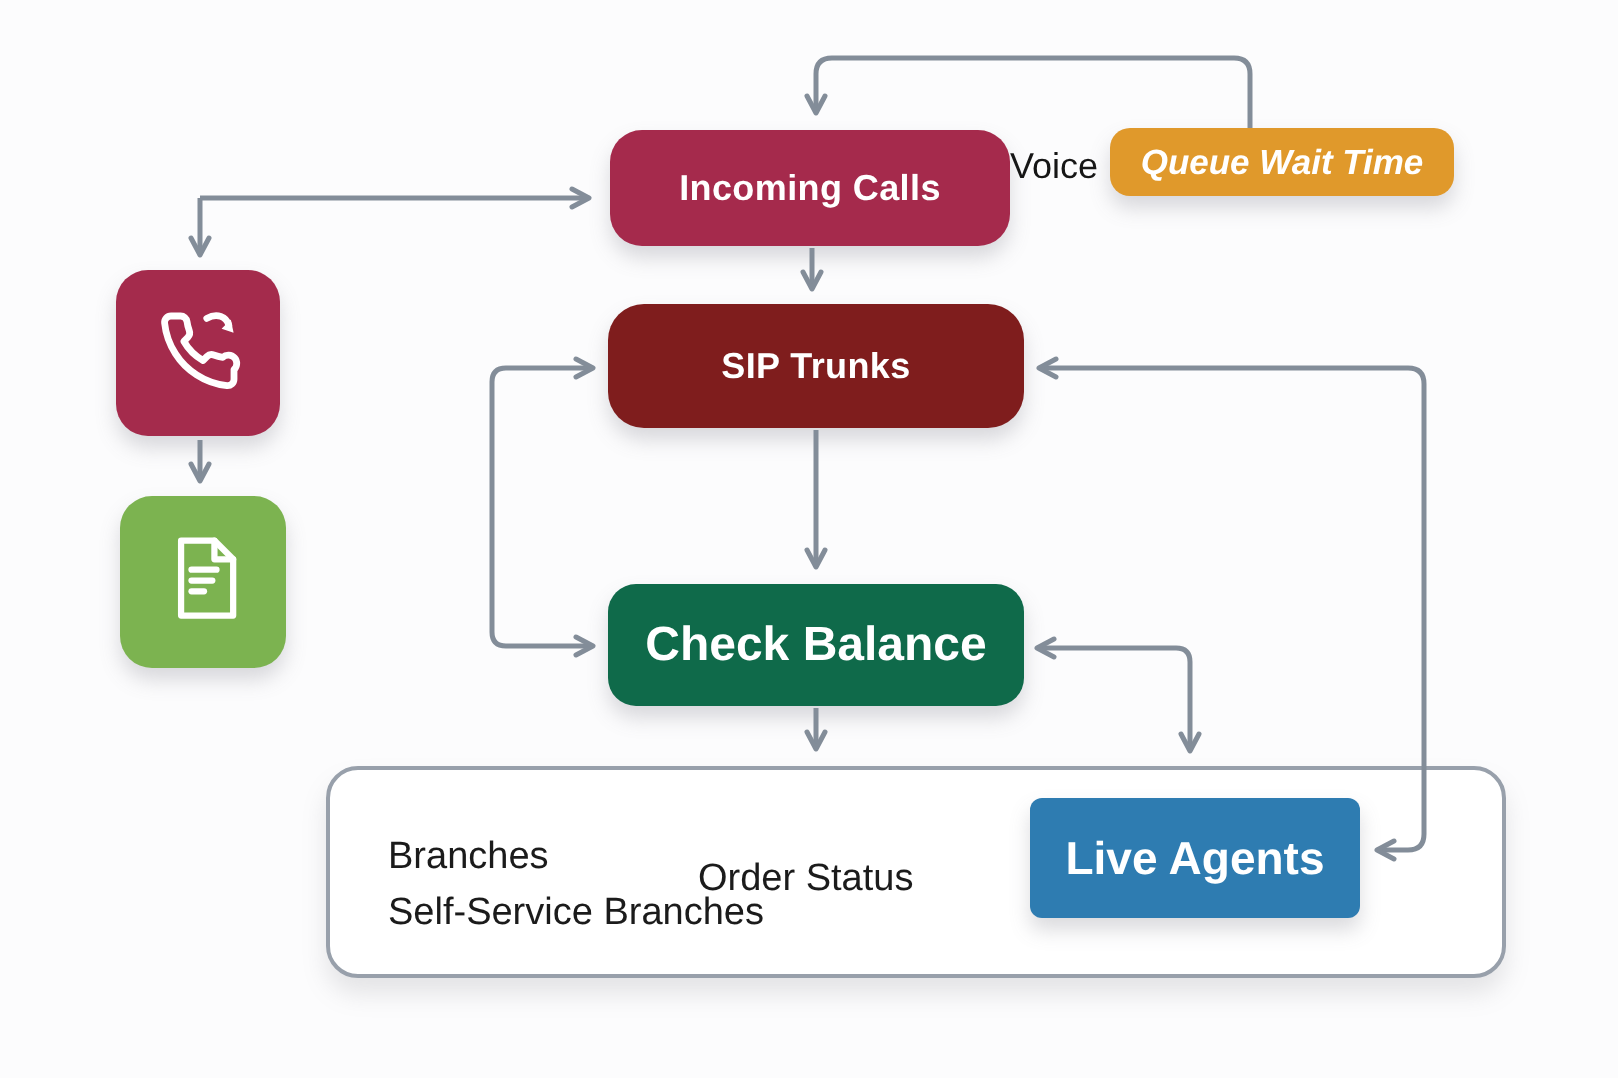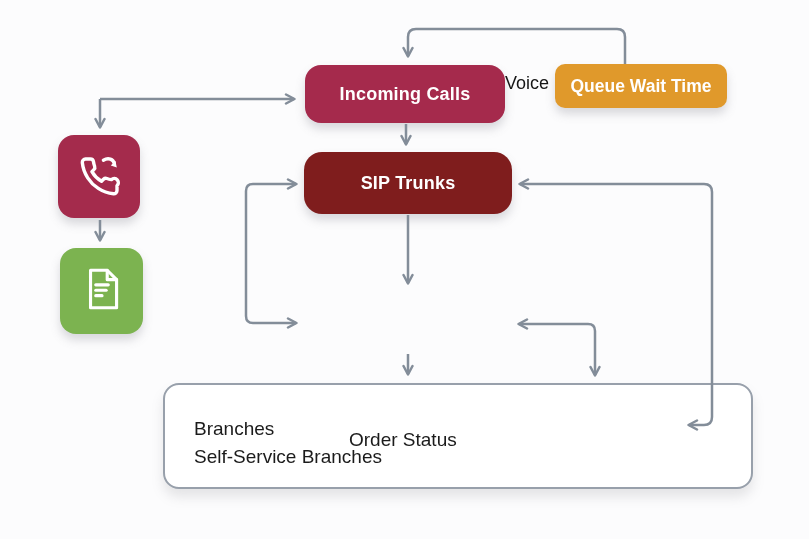--- a/index.html
+++ b/index.html
@@ -41,25 +41,27 @@
       <div>Branches</div>
       <div>Self-Service Branches</div>
     </div>
     <div class="container-text" style="left:184px;top:41px;">Order Status</div>
   </div>
 
   <div class="node node-lg" style="left: 305px; top: 65px; width: 200px; height: 58px; border-radius: 16px; background-color: rgb(165, 42, 76);">Incoming Calls</div>
 
   <div class="plain-label" style="left:505px;top:73px;font-size:18px;">Voice</div>
 
-  <div class="node" style="left: 555px; top: 64px; width: 172px; height: 44px; border-radius: 10px; font-size: 17.5px; background-color: rgb(224, 153, 43);">Queue Wait Time</div>
+  <div class="node" style="left: 555px; top: 64px; width: 172px; height: 34px; border-radius: 10px; font-size: 17.5px; background-color: rgb(224, 153, 43); font-style: italic;">Queue Wait Time</div>
 
   <div class="node node-lg" style="left: 304px; top: 152px; width: 208px; height: 62px; border-radius: 18px; background-color: #7f1d1d;">SIP Trunks</div>
 
+  <div class="node" style="left: 304px; top: 292px; width: 208px; height: 61px; border-radius: 14px; font-size: 24px; background-color: rgb(15, 106, 74);">Check Balance</div>
 
+  <div class="node" style="left: 515px; top: 399px; width: 165px; height: 60px; border-radius: 6px; font-size: 23px; background-color: rgb(46, 124, 177);">Live Agents</div>
 
   <div class="tile" style="left: 58px; top: 135px; width: 82px; height: 83px; background-color: rgb(164, 43, 76);">
     <span>
       <svg width="48" height="48" viewBox="0 0 24 24" fill="none" stroke="#ffffff" stroke-width="1.7" stroke-linecap="round" stroke-linejoin="round">
         <path d="M21 17.4v2.4a1.6 1.6 0 0 1-1.75 1.6 17.4 17.4 0 0 1-7.6-2.7 17.2 17.2 0 0 1-5.3-5.3A17.4 17.4 0 0 1 3.65 5.75 1.6 1.6 0 0 1 5.25 4h2.4a1.6 1.6 0 0 1 1.6 1.38c.1.77.29 1.53.56 2.25a1.6 1.6 0 0 1-.36 1.69l-1 1a12.8 12.8 0 0 0 4.8 4.8l1-1a1.6 1.6 0 0 1 1.69-.36c.72.27 1.48.46 2.25.56A1.6 1.6 0 0 1 21 17.4z"></path>
         <path d="M14.2 4.6 c2.6 -1.5 4.9 -0.4 5.5 1.7"></path>
         <path d="M20.9 8.2 L17.9 7.2 L20.2 4.9 Z" fill="#ffffff" stroke="none"></path>
       </svg>
     </span>
   </div>

